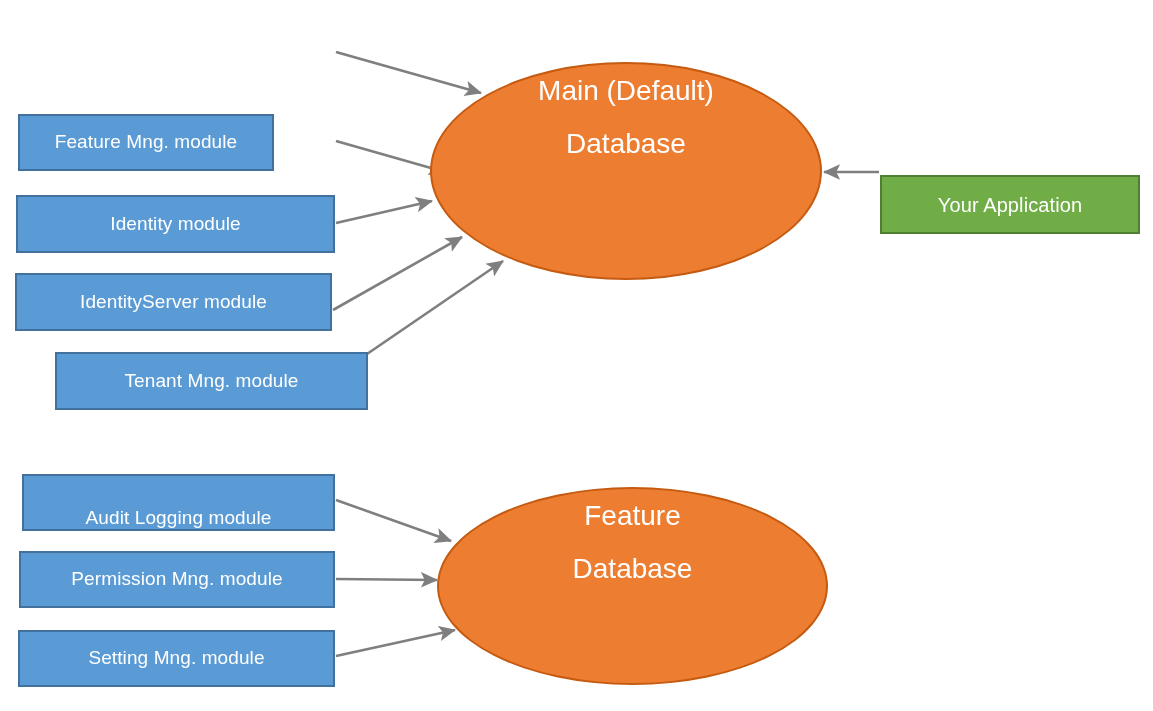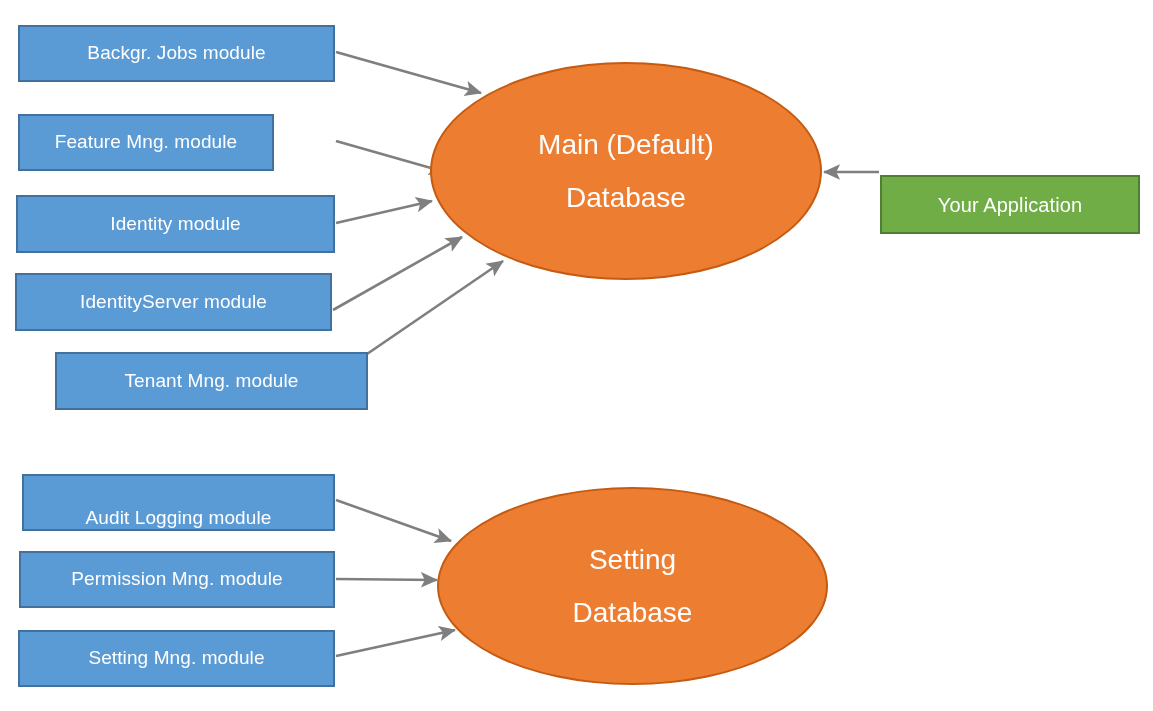--- a/index.html
+++ b/index.html
@@ -41,21 +41,21 @@
   }
   .db-ellipse {
     position: absolute;
     box-sizing: border-box;
     background: #ED7D31;
     border: 2px solid #C55A11;
     border-radius: 50%;
     display: flex;
     flex-direction: column;
     align-items: center;
-    justify-content: center;
+    justify-content: flex-start;
     color: #ffffff;
     text-align: center;
     user-select: none;
   }
   .db-ellipse .db-line {
     display: block;
     font-size: 28px;
     line-height: 1.9;
     white-space: nowrap;
   }
@@ -83,23 +83,20 @@
       <line x1="336" y1="141" x2="445" y2="172" stroke="#7F7F7F" stroke-width="2.6" marker-end="url(#arrowhead)"></line>
       <line x1="336" y1="223" x2="432" y2="201" stroke="#7F7F7F" stroke-width="2.6" marker-end="url(#arrowhead)"></line>
       <line x1="333" y1="310" x2="462" y2="237" stroke="#7F7F7F" stroke-width="2.6" marker-end="url(#arrowhead)"></line>
       <line x1="329" y1="380" x2="503" y2="261" stroke="#7F7F7F" stroke-width="2.6" marker-end="url(#arrowhead)"></line>
       <line x1="336" y1="500" x2="451" y2="541" stroke="#7F7F7F" stroke-width="2.6" marker-end="url(#arrowhead)"></line>
       <line x1="336" y1="579" x2="437" y2="580" stroke="#7F7F7F" stroke-width="2.6" marker-end="url(#arrowhead)"></line>
       <line x1="336" y1="656" x2="455" y2="630" stroke="#7F7F7F" stroke-width="2.6" marker-end="url(#arrowhead)"></line>
       <line x1="879" y1="172" x2="824" y2="172" stroke="#7F7F7F" stroke-width="2.6" marker-end="url(#arrowhead)"></line>
     </svg>
 
-  <div class="node-box module-box" style="left: 18px; top: 25px; width: 317px; height: 57px;">
-    <span>Backgr. Jobs module</span>
-  </div>
   <div class="node-box module-box" style="left: 18px; top: 114px; width: 256px; height: 57px;">
     <span>Feature Mng. module</span>
   </div>
   <div class="node-box module-box" style="left: 16px; top: 195px; width: 319px; height: 58px;">
     <span>Identity module</span>
   </div>
   <div class="node-box module-box" style="left: 15px; top: 273px; width: 317px; height: 58px;">
     <span>IdentityServer module</span>
   </div>
   <div class="node-box module-box" style="left: 15px; top: 352px; width: 313px; height: 58px; margin-left: 40px;">
@@ -114,21 +111,21 @@
   </div>
   <div class="node-box module-box" style="left: 19px; top: 551px; width: 316px; height: 57px;">
     <span>Permission Mng. module</span>
   </div>
 
   <div class="db-ellipse" style="left: 430px; top: 62px; width: 392px; height: 218px;">
     <span class="db-line">Main (Default)</span>
     <span class="db-line">Database</span>
   </div>
   <div class="db-ellipse" style="left: 437px; top: 487px; width: 391px; height: 198px;">
-    <span class="db-line">Setting</span>
+    <span class="db-line">Feature</span>
     <span class="db-line">Database</span>
   </div>
 
   <div class="node-box app-box" style="left: 880px; top: 142px; width: 260px; height: 59px; margin-top: 33px;">
     <span>Your Application</span>
   </div>
 
 </div>
 
 </body></html>

